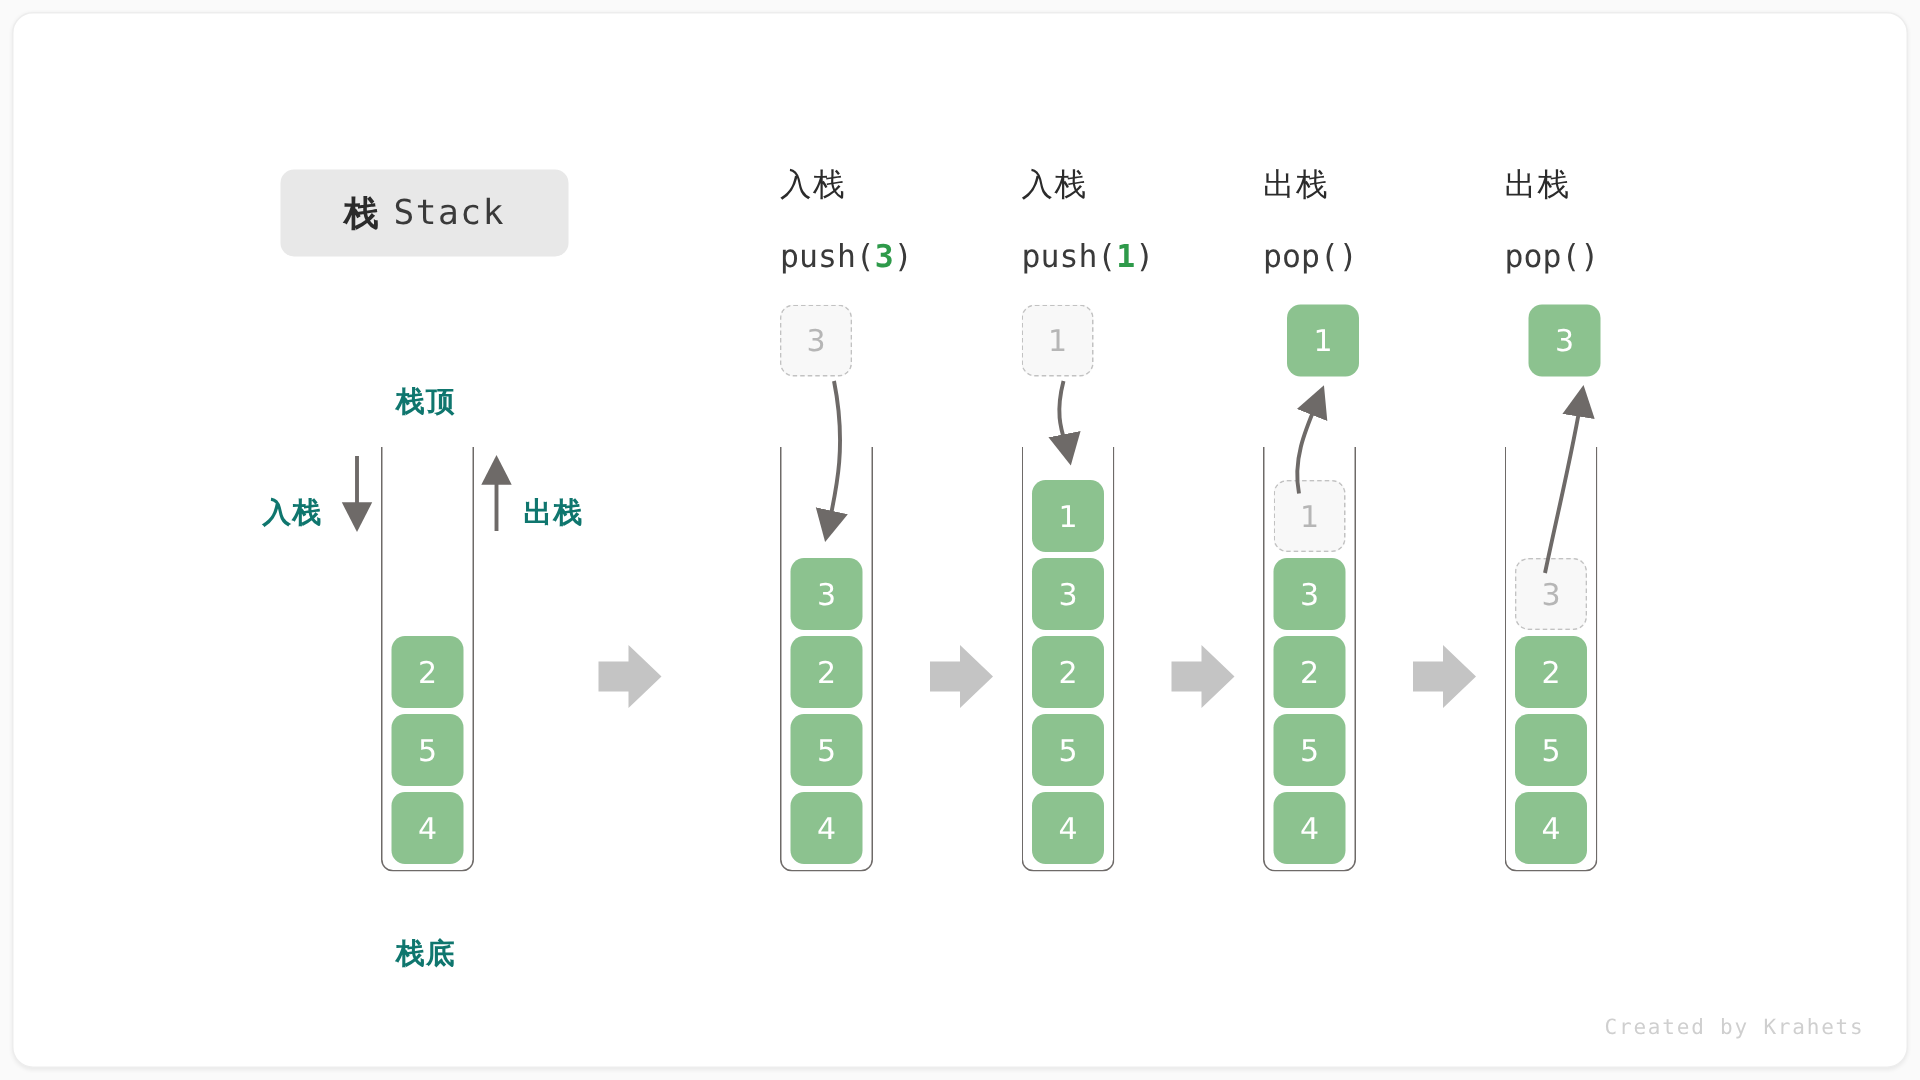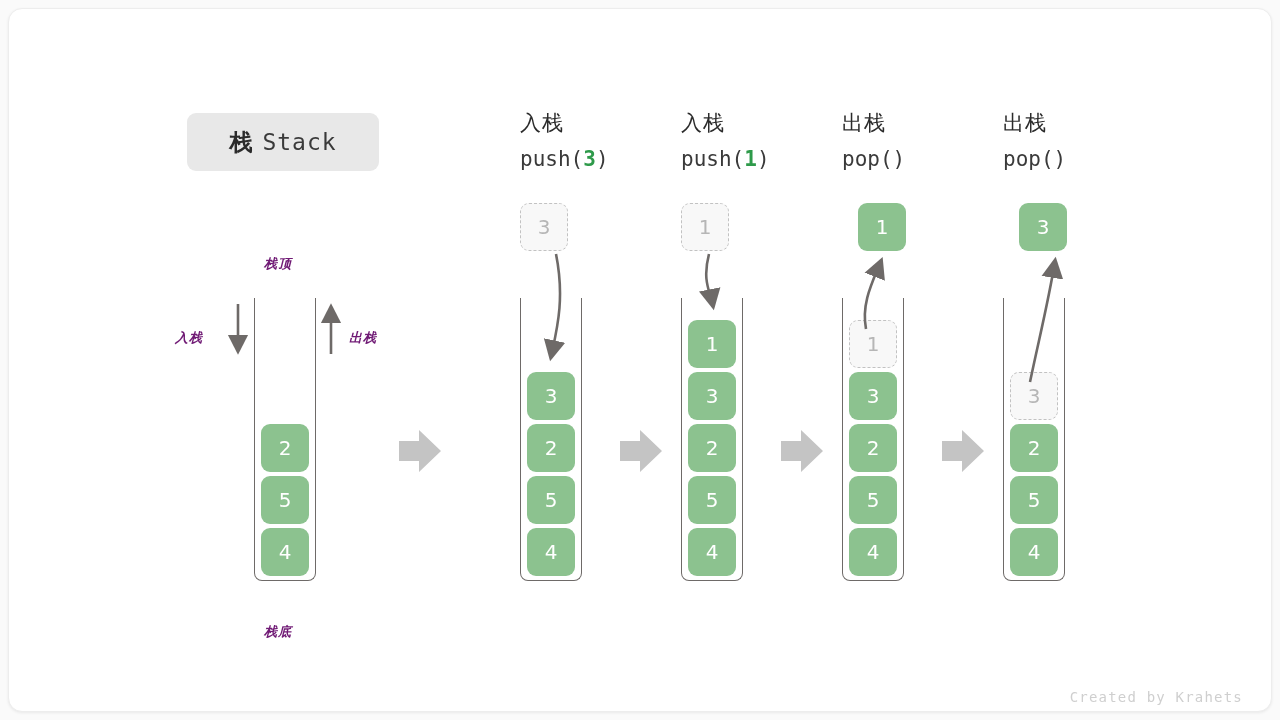--- a/index.html
+++ b/index.html
@@ -47,21 +47,21 @@
     line-height:1.32;
   }
   .col-head .cn{
     font-family:"DejaVu Sans",sans-serif;
     font-size:21px;color:#2b2b2b;letter-spacing:1px;
     display:block;
   }
   .col-head .op{
     font-family:"DejaVu Sans Mono","Liberation Mono",monospace;
     font-size:21px;color:#3a3a3a;
-    display:block;margin-top:8px;white-space:pre;
+    display:block;margin-top:20px;white-space:pre;
   }
   .col-head .op .num{color:#2e9a4a;font-weight:bold;}
   .stack-box{
     position:absolute;
     width:62px;height:283px;
     border-left:1.6px solid #6e6a68;
     border-right:1.6px solid #6e6a68;
     border-bottom:1.6px solid #6e6a68;
     border-bottom-left-radius:8px;
     border-bottom-right-radius:8px;
@@ -86,31 +86,31 @@
   .cell.ghost{
     background:#f8f8f8;
     color:#b6b6b6;
     border:1.6px dashed #c2c2c2;
   }
 
   
   .lbl{
     position:absolute;
     font-family:"DejaVu Sans",sans-serif;
-    font-size:13px;font-weight:bold;color:#701a75;
-    letter-spacing:1px;white-space:nowrap;font-style:italic;
+    font-size:19px;font-weight:bold;color:#0f766e;
+    letter-spacing:1px;white-space:nowrap;
   }
 
   
   .ovl{position:absolute;left:0;top:0;width:1262px;height:702px;pointer-events:none;}
 
   
   .credit{
     position:absolute;
-    right:28px;bottom:6px;
+    right:28px;bottom:18px;
     font-family:"DejaVu Sans Mono","Liberation Mono",monospace;
     font-size:14px;color:#cfcfcf;letter-spacing:1.2px;
   }
 </style>
 </head>
 <body>
 
 <div class="card">
   <div class="stage">
 

